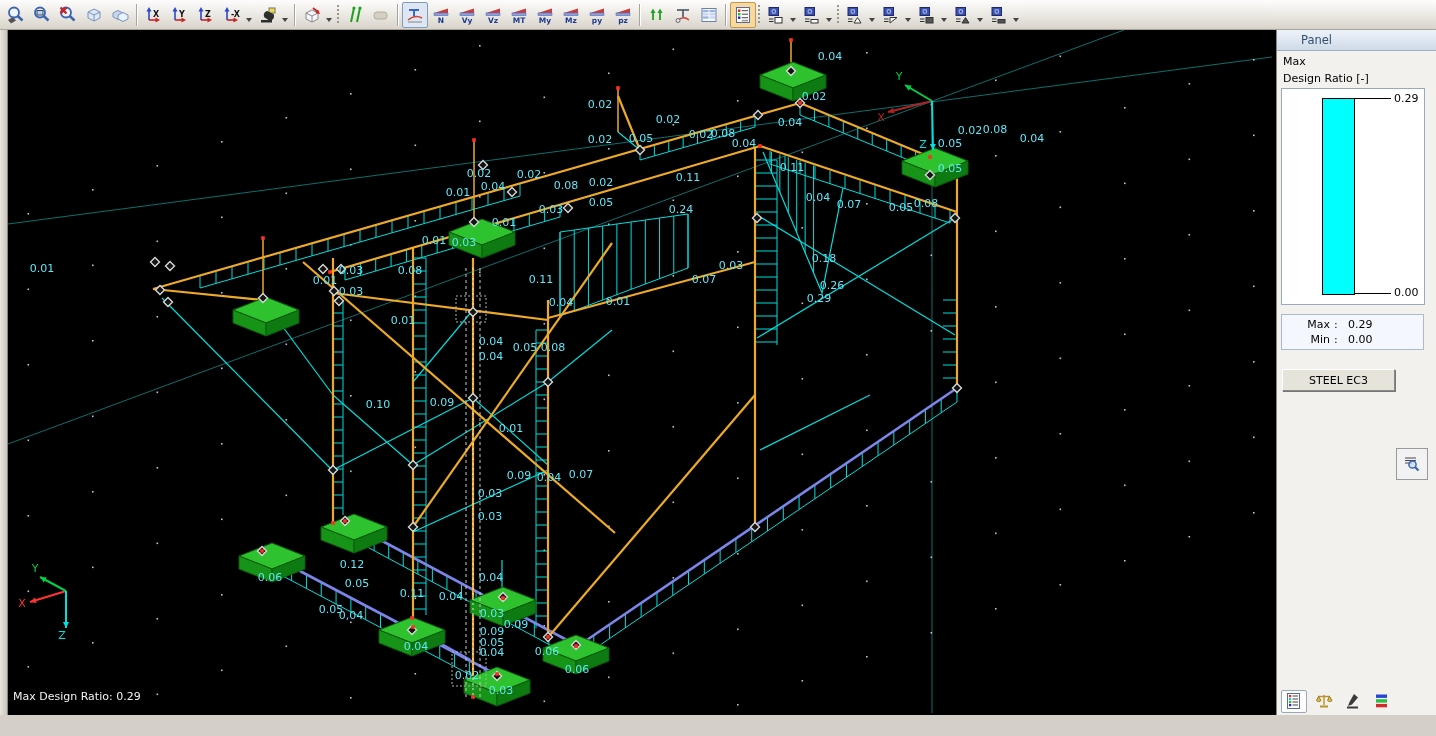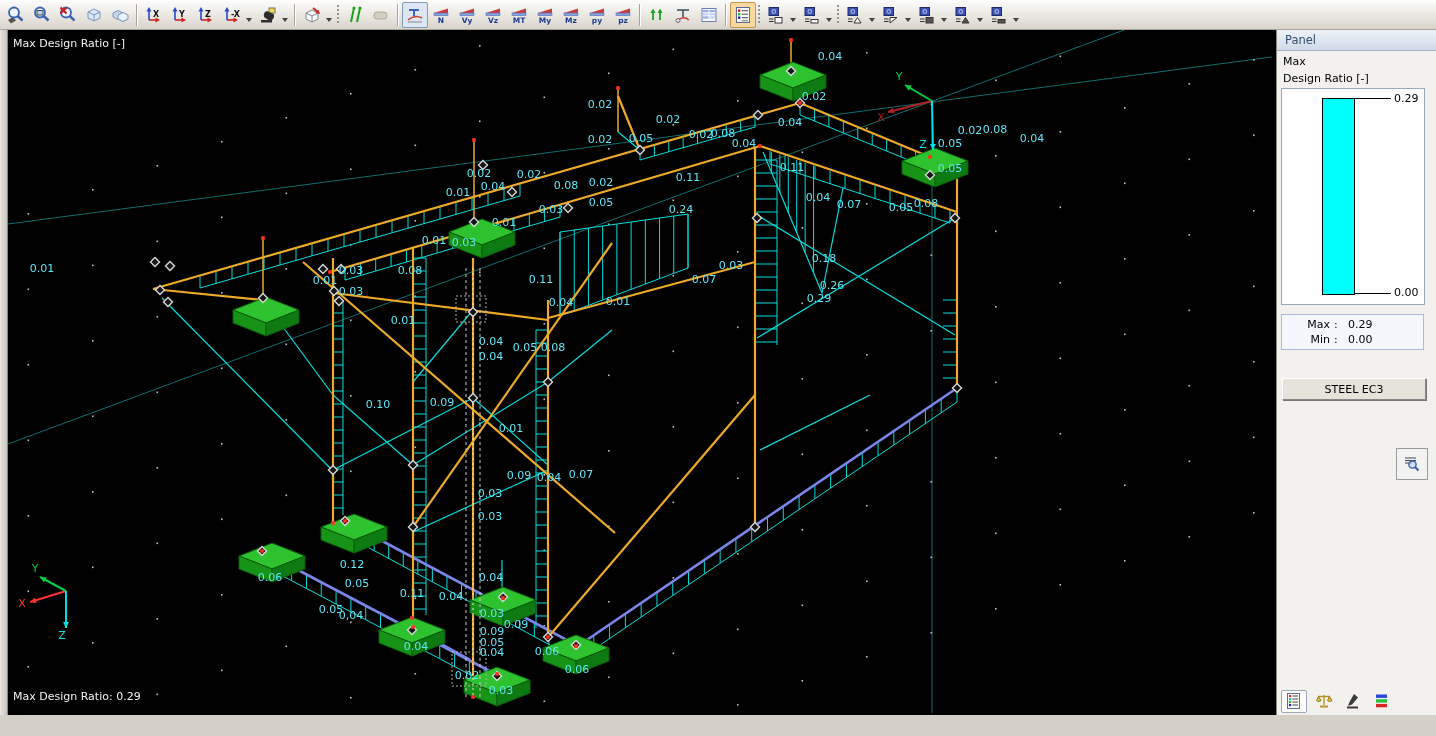--- a/index.html
+++ b/index.html
@@ -16,32 +16,32 @@
   .caret{width:0;height:0;border-left:3px solid transparent;border-right:3px solid transparent;border-top:4px solid #444;margin:10px 3px 0 1px;}
   
   .main{display:flex;height:685px;flex:0 0 685px;}
   .edge-strip{width:8px;background:linear-gradient(90deg,#e8e5de,#c8c4bc);border-right:1px solid #8a867e;box-sizing:border-box;}
   .viewport{position:relative;width:1268px;height:685px;background:#000;overflow:hidden;}
   .ov-tl{position:absolute;left:5px;top:5px;color:#f2f2f2;font-size:11px;line-height:17px;}
   .ov-bl{position:absolute;left:5px;bottom:12px;color:#f2f2f2;font-size:11px;}
   
   .panel{width:160px;height:685px;background:#f2f1ee;border-left:1px solid #8a867e;position:relative;box-sizing:border-box;}
   .panel-header{height:20px;background:linear-gradient(#eef3f9,#cfdae8);border-bottom:1px solid #9fb0c4;
-    color:#33506e;font-size:11.5px;display:flex;align-items:center;padding-left:8px;}
+    color:#33506e;font-size:11.5px;display:flex;align-items:center;padding-left:24px;}
   .panel-sub{color:#000;font-size:11px;margin:4px 0 0 6px;}
   .scalebox{position:absolute;left:4px;top:58px;width:144px;height:217px;background:#fff;border:1px solid #9aa8ba;box-sizing:border-box;}
   .scalebar{position:absolute;left:40px;top:9px;width:31px;height:195px;background:#00ffff;border:1px solid #000;}
   .tickline{position:absolute;height:1px;background:#000;width:37px;left:72px;}
   .ticklabel{position:absolute;left:112px;font-size:11px;color:#000;}
   .maxmin{position:absolute;left:4px;top:284px;width:143px;height:36px;background:#f4f8fe;border:1px solid #a9bbd4;
     box-sizing:border-box;font-size:11px;color:#000;display:flex;flex-direction:column;justify-content:center;}
   .mmrow{display:grid;grid-template-columns:52px 14px 44px;line-height:15px;}
   .mmrow .l{text-align:right;padding-right:4px;}
   .mmrow .v{text-align:left;}
-  .steel-btn{position:absolute;left:5px;top:348px;width:144px;height:22px;background:#e6e3da;
+  .steel-btn{position:absolute;left:5px;top:339px;width:113px;height:22px;background:#e6e3da;
     border:1px solid #888;border-top-color:#fff;border-left-color:#fff;box-shadow:1px 1px 0 #777;
     font-size:11px;font-family:"DejaVu Sans",sans-serif;color:#000;}
   .magbtn{position:absolute;right:8px;top:418px;width:30px;height:30px;background:#f2f2f2;border:1px solid #9a9a9a;
     display:flex;align-items:center;justify-content:center;}
   .panel-tabs{position:absolute;left:4px;bottom:3px;height:22px;display:flex;gap:5px;align-items:center;}
   .ptab{width:24px;height:21px;display:flex;align-items:center;justify-content:center;}
   .ptab.sel{background:#fdfdfd;border:1px solid #9aa8ba;border-radius:2px;}
   
   .statusbar{height:21px;flex:0 0 21px;background:linear-gradient(#eef3f9,#ccd8e6);border-top:1px solid #fff;
     display:flex;align-items:center;padding-left:9px;font-size:11.5px;color:#3a4a5c;}
@@ -964,21 +964,20 @@
           <text x="492" y="646" fill="#5fe8f8" font-size="11" text-anchor="middle" font-family="DejaVu Sans,sans-serif">0.05</text>
           <text x="492" y="656" fill="#5fe8f8" font-size="11" text-anchor="middle" font-family="DejaVu Sans,sans-serif">0.04</text>
           <text x="467" y="679" fill="#5fe8f8" font-size="11" text-anchor="middle" font-family="DejaVu Sans,sans-serif">0.02</text>
           <text x="501" y="694" fill="#5fe8f8" font-size="11" text-anchor="middle" font-family="DejaVu Sans,sans-serif">0.03</text>
           <text x="516" y="628" fill="#5fe8f8" font-size="11" text-anchor="middle" font-family="DejaVu Sans,sans-serif">0.09</text>
           <text x="416" y="650" fill="#5fe8f8" font-size="11" text-anchor="middle" font-family="DejaVu Sans,sans-serif">0.04</text>
           <text x="547" y="655" fill="#5fe8f8" font-size="11" text-anchor="middle" font-family="DejaVu Sans,sans-serif">0.06</text>
           <text x="577" y="673" fill="#5fe8f8" font-size="11" text-anchor="middle" font-family="DejaVu Sans,sans-serif">0.06</text>
         </svg>
       <div class="ov-tl">
-        <div>Max Design Ratio [-]</div>
       </div>
       <div class="ov-bl">Max Design Ratio: 0.29</div>
     </div>
     <div class="panel">
       <div class="panel-header">Panel</div>
       <div class="panel-sub">Max</div>
       <div class="panel-sub">Design Ratio [-]</div>
       <div class="scalebox">
         <div class="scalebar"></div>
         <div class="tickline" style="top:9px"></div>

